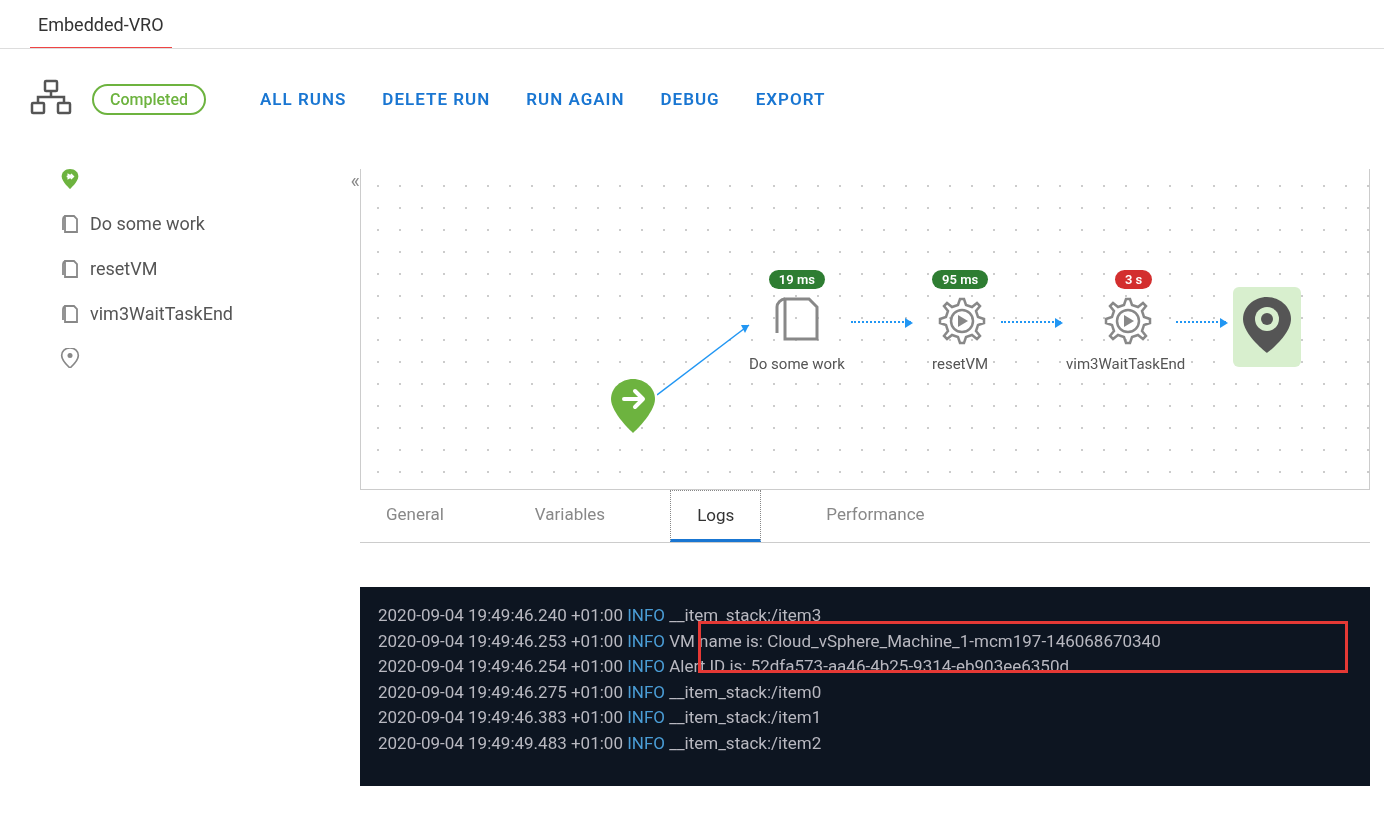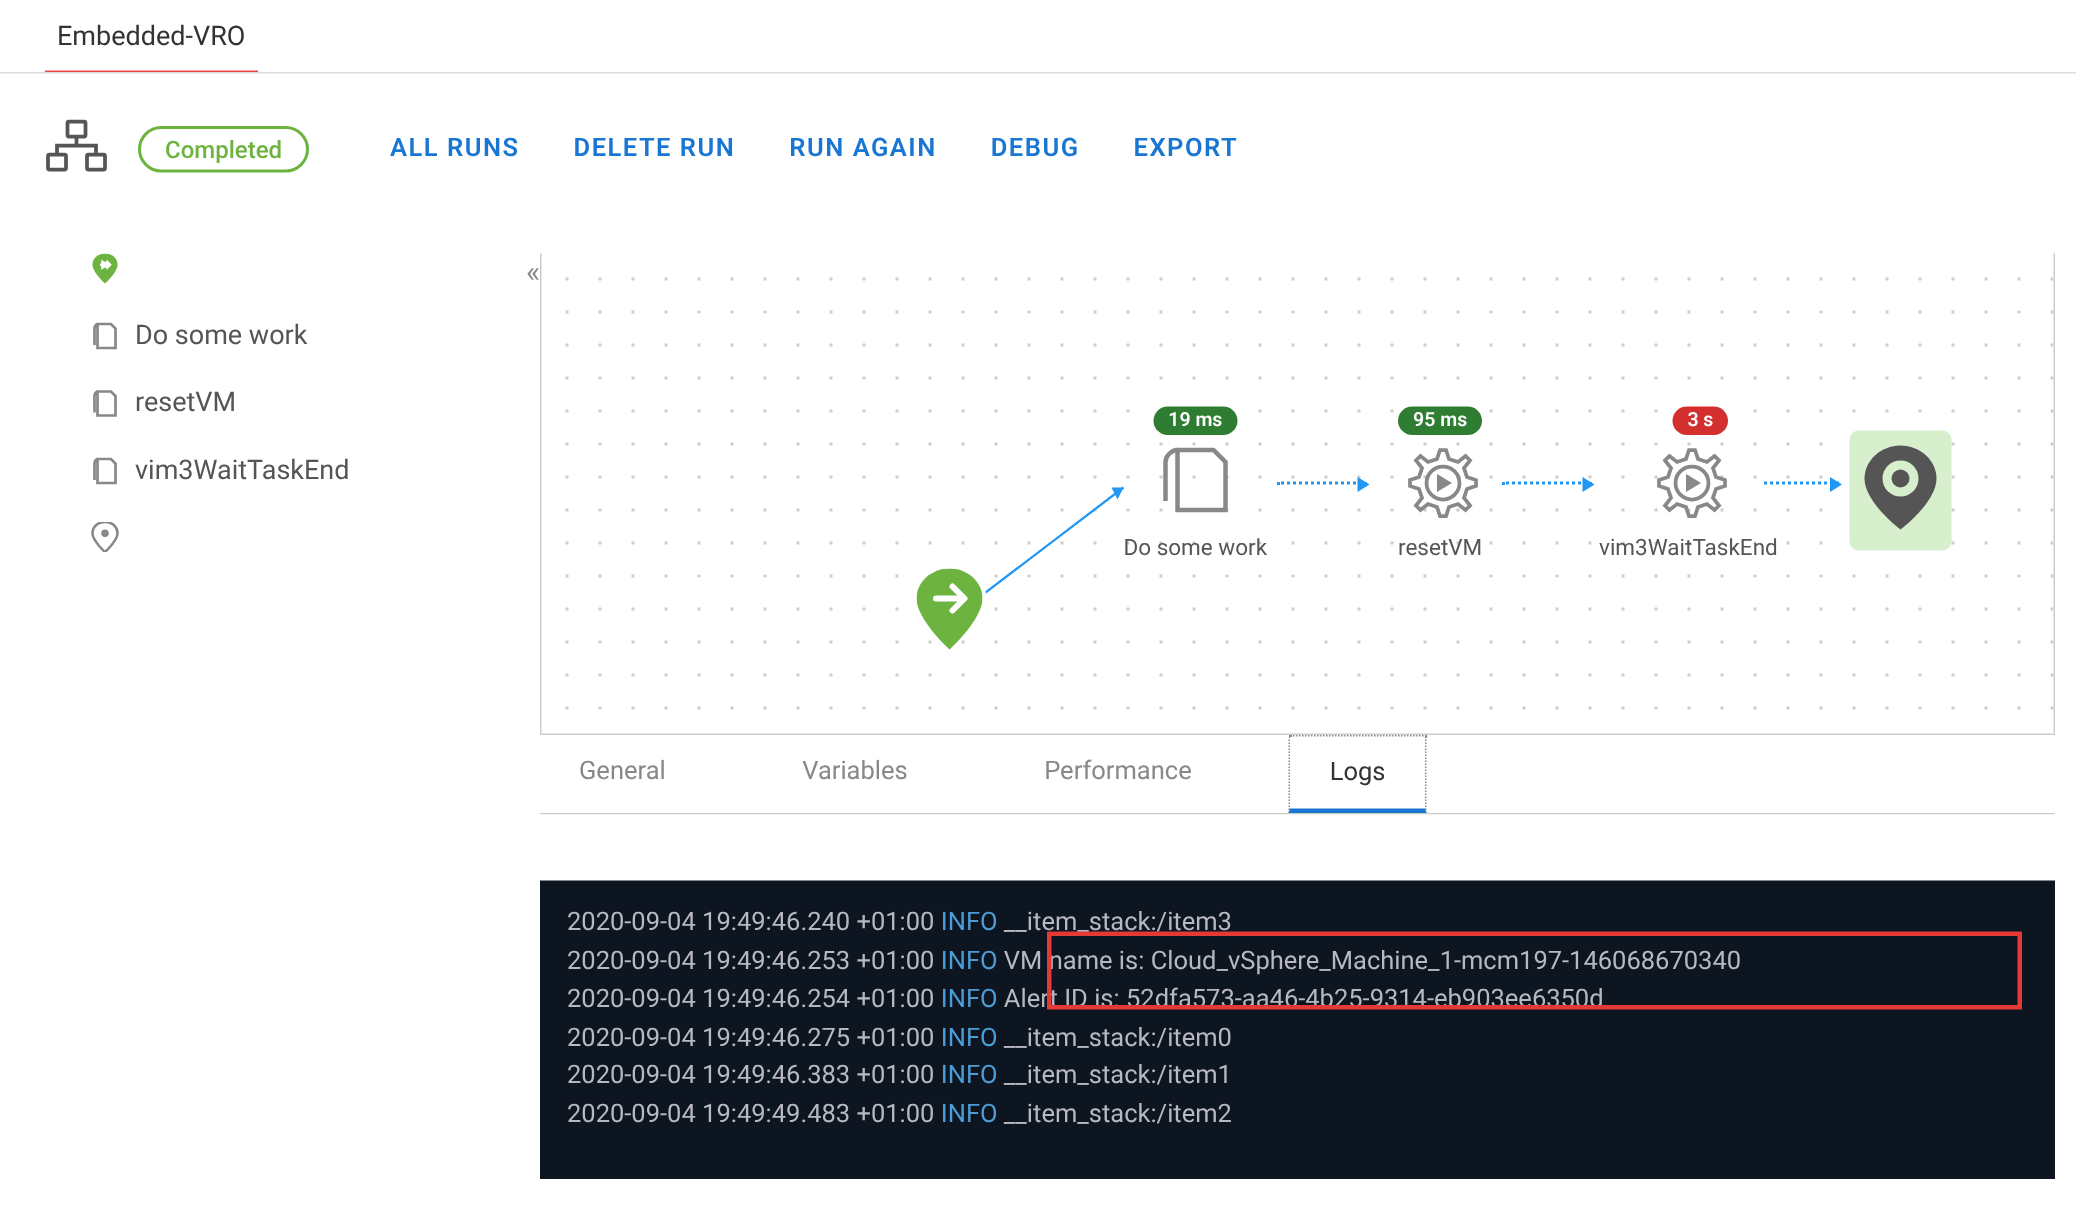--- a/index.html
+++ b/index.html
@@ -167,22 +167,22 @@
             <path d="M26 2 C13 2 2 12 2 24 C2 40 26 58 26 58 S50 40 50 24 C50 12 39 2 26 2 Z" fill="#555"></path>
             <circle cx="26" cy="24" r="12" fill="#d8efce"></circle>
             <circle cx="26" cy="24" r="6" fill="#555"></circle>
           </svg>
       </div>
     </div>
 
     <div class="detail-tabs">
       <div class="detail-tab">General</div>
       <div class="detail-tab">Variables</div>
+      <div class="detail-tab active">Logs</div>
       <div class="detail-tab">Performance</div>
-      <div class="detail-tab active">Logs</div>
     </div>
     <div class="tab-spacer"></div>
 
     <div class="logs-panel">
       <div class="highlight-box" style="left:338px; top:34px; width:650px; height:52px;"></div>
       <div id="logs-container">
           <div class="log-line"><span class="log-msg">2020-09-04 19:49:46.240 +01:00 </span><span class="log-info">INFO</span><span class="log-msg"> __item_stack:/item3</span></div>
           <div class="log-line"><span class="log-msg">2020-09-04 19:49:46.253 +01:00 </span><span class="log-info">INFO</span><span class="log-msg"> VM name is: Cloud_vSphere_Machine_1-mcm197-146068670340</span></div>
           <div class="log-line"><span class="log-msg">2020-09-04 19:49:46.254 +01:00 </span><span class="log-info">INFO</span><span class="log-msg"> Alert ID is: 52dfa573-aa46-4b25-9314-eb903ee6350d</span></div>
           <div class="log-line"><span class="log-msg">2020-09-04 19:49:46.275 +01:00 </span><span class="log-info">INFO</span><span class="log-msg"> __item_stack:/item0</span></div>

